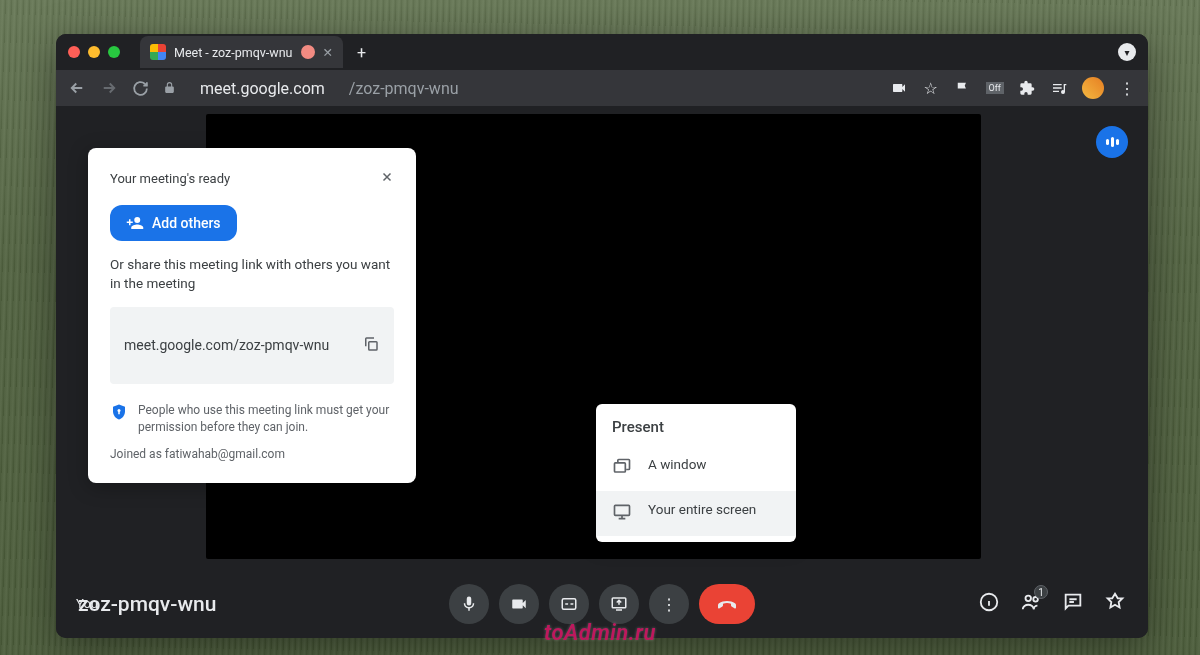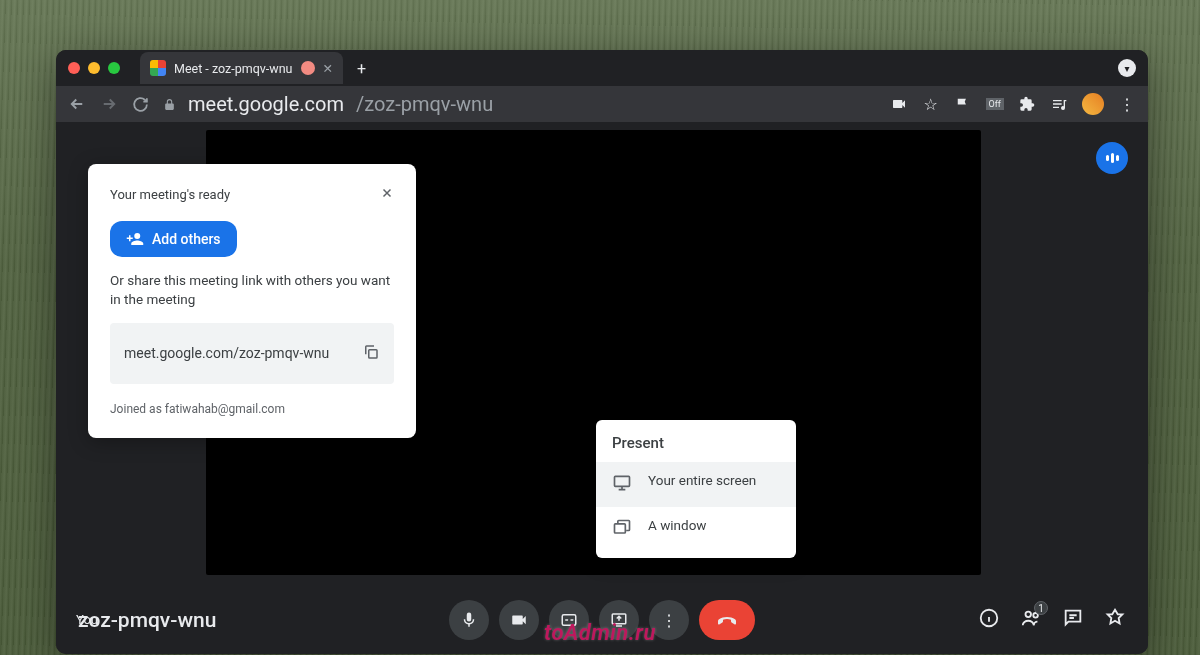--- a/index.html
+++ b/index.html
@@ -1,33 +1,33 @@
 <!DOCTYPE html>
 <html><head>
 <meta charset="utf-8">
 <style>
 * { margin: 0; padding: 0; box-sizing: border-box; font-family: -apple-system, BlinkMacSystemFont, "Segoe UI", Roboto, Arial, sans-serif; }
 body { width: 1200px; height: 655px; overflow: hidden; background: linear-gradient(to bottom, #7a8a6a 0%, #4a5a3a 40%, #3a4a2a 100%); position: relative; }
 .grass-bg { position: absolute; inset: 0; background: repeating-linear-gradient(92deg, #5a6a4a 0px, #6a7a5a 3px, #4a5a3a 6px); opacity: 0.6; }
-.browser { position: absolute; top: 34px; left: 56px; width: 1092px; height: 604px; background: #202124; border-radius: 10px; overflow: hidden; box-shadow: 0 10px 40px rgba(0,0,0,0.4); margin-top: 16px; }
+.browser { position: absolute; top: 34px; left: 56px; width: 1092px; height: 604px; background: #202124; border-radius: 10px; overflow: hidden; box-shadow: 0 10px 40px rgba(0,0,0,0.4); }
 .titlebar { height: 36px; background: #202124; display: flex; align-items: center; padding: 0 12px; }
 .traffic { display: flex; gap: 8px; }
 .dot { width: 12px; height: 12px; border-radius: 50%; }
 .dot.red { background: #ff5f57; }
 .dot.yellow { background: #febc2e; }
 .dot.green { background: #28c840; }
 .tab { margin-left: 20px; background: #35363a; border-radius: 8px 8px 0 0; height: 32px; display: flex; align-items: center; padding: 0 10px; gap: 8px; color: #e8eaed; font-size: 12.5px; max-width: 210px; }
 .tab-favicon { width: 16px; height: 16px; background: conic-gradient(#ea4335 0deg 90deg, #4285f4 90deg 180deg, #34a853 180deg 270deg, #fbbc04 270deg 360deg); border-radius: 3px; flex-shrink: 0; }
 .tab-rec { width: 14px; height: 14px; border-radius: 50%; background: #f28b82; flex-shrink: 0; }
 .tab-close { color: #9aa0a6; cursor: pointer; flex-shrink: 0; }
 .new-tab { color: #e8eaed; margin-left: 14px; font-size: 16px; cursor: pointer; }
 .dropdown-caret { margin-left: auto; width: 18px; height: 18px; border-radius: 50%; background: #e8eaed; display: flex; align-items: center; justify-content: center; color: #202124; font-size: 10px; }
 .toolbar { height: 36px; background: #35363a; display: flex; align-items: center; padding: 0 12px; gap: 14px; color: #9aa0a6; }
 .nav-icon { cursor: pointer; display: flex; align-items: center; }
-.url-bar { flex: 1; display: flex; align-items: flex-start; gap: 12px; color: #e8eaed; font-size: 20px; }
+.url-bar { flex: 1; display: flex; align-items: flex-start; gap: 24px; color: #e8eaed; font-size: 16px; }
 .url-host { color: #e8eaed; }
 .url-path { color: #9aa0a6; }
 .lock { color: #9aa0a6; }
 .ext-icons { display: flex; gap: 14px; align-items: center; }
 .ext { width: 18px; height: 18px; display: flex; align-items: center; justify-content: center; color: #e8eaed; }
 .avatar { width: 22px; height: 22px; border-radius: 50%; background: linear-gradient(45deg, #f4b942, #e67e22); }
 .meet-app { position: absolute; top: 72px; left: 0; right: 0; bottom: 0; background: #202124; }
 .video-area { position: absolute; top: 8px; left: 150px; width: 775px; height: 445px; background: #000; border-radius: 2px; }
 .you-label { position: absolute; left: 20px; top: 490px; color: #e8eaed; font-size: 13px; }
 .audio-indicator { position: absolute; top: 20px; right: 20px; width: 32px; height: 32px; border-radius: 50%; background: #1a73e8; display: flex; align-items: center; justify-content: center; gap: 2px; }
@@ -35,21 +35,21 @@
 .audio-indicator span:nth-child(1) { height: 6px; }
 .audio-indicator span:nth-child(2) { height: 10px; }
 .audio-indicator span:nth-child(3) { height: 6px; }
 
 .popup { position: absolute; top: 42px; left: 32px; width: 328px; background: #fff; border-radius: 8px; box-shadow: 0 4px 20px rgba(0,0,0,0.3); padding: 22px; color: #3c4043; }
 .popup-header { display: flex; justify-content: space-between; align-items: center; margin-bottom: 18px; }
 .popup-title { font-size: 13px; color: #3c4043; }
 .popup-close { color: #5f6368; cursor: pointer; font-size: 14px; }
 .add-others-btn { background: #1a73e8; color: #fff; border: none; border-radius: 12px; padding: 9px 16px; font-size: 14px; font-weight: 500; display: flex; align-items: center; gap: 8px; cursor: pointer; margin-bottom: 14px; }
 .popup-desc { font-size: 13.5px; color: #3c4043; line-height: 1.4; margin-bottom: 14px; }
-.link-box { background: #f1f3f4; border-radius: 4px; padding: 20px 14px; display: flex; align-items: center; justify-content: space-between; font-size: 14px; color: #3c4043; margin-bottom: 18px; text-align: center; }
+.link-box { background: #f1f3f4; border-radius: 4px; padding: 28px 14px; display: flex; align-items: center; justify-content: space-between; font-size: 14px; color: #3c4043; margin-bottom: 18px; text-align: center; }
 .copy-icon { color: #5f6368; cursor: pointer; }
 .shield-row { display: flex; gap: 10px; align-items: flex-start; margin-bottom: 12px; }
 .shield { width: 18px; height: 20px; flex-shrink: 0; }
 .shield-text { font-size: 12px; color: #5f6368; line-height: 1.4; }
 .joined-as { font-size: 12px; color: #5f6368; }
 
 .present-menu { position: absolute; top: 298px; left: 540px; width: 200px; background: #fff; border-radius: 6px; box-shadow: 0 4px 20px rgba(0,0,0,0.3); padding: 14px 0 6px; color: #3c4043; }
 .present-title { font-size: 15px; font-weight: 500; padding: 0 16px 10px; }
 .present-item { display: flex; align-items: flex-start; gap: 16px; padding: 10px 16px; cursor: pointer; }
 .present-item.hover { background: #f1f3f4; }
@@ -170,41 +170,49 @@
       <div class="popup-desc">Or share this meeting link with others you want in the meeting</div>
       <div class="link-box">
         <span>meet.google.com/zoz-pmqv-wnu</span>
         <span class="copy-icon">
           <svg width="18" height="18" viewBox="0 0 24 24" fill="none" stroke="currentColor" stroke-width="2">
               <rect x="9" y="9" width="11" height="11" rx="1"></rect>
               <path d="M5 15V5a1 1 0 0 1 1-1h10"></path>
             </svg>
         </span>
       </div>
+      <div class="shield-row">
+        <svg class="shield" viewBox="0 0 24 24">
+            <path fill="#1a73e8" d="M12 2l8 3v6c0 5-3.4 9.7-8 11-4.6-1.3-8-6-8-11V5l8-3z"></path>
+            <circle cx="12" cy="10" r="2" fill="#fff"></circle>
+            <rect x="11" y="11" width="2" height="4" fill="#fff"></rect>
+          </svg>
+        <div class="shield-text">People who use this meeting link must get your permission before they can join.</div>
+      </div>
       <div class="joined-as">Joined as fatiwahab@gmail.com</div>
     </div>
 
     <div class="present-menu">
       <div class="present-title">Present</div>
+      <div class="present-item">
+        <div class="present-item-icon"><svg width="20" height="20" viewBox="0 0 24 24" fill="none" stroke="currentColor" stroke-width="2">
+              <rect x="3" y="7" width="13" height="11" rx="1"></rect>
+              <path d="M7 7V4a1 1 0 0 1 1-1h12a1 1 0 0 1 1 1v10a1 1 0 0 1-1 1h-3"></path>
+            </svg></div>
+        <div>
+            <div class="present-item-label">A window</div>
+          </div>
+      </div>
       <div class="present-item hover">
         <div class="present-item-icon"><svg width="20" height="20" viewBox="0 0 24 24" fill="none" stroke="currentColor" stroke-width="2">
               <rect x="3" y="4" width="18" height="12" rx="1"></rect>
               <path d="M8 20h8M12 16v4"></path>
             </svg></div>
         <div>
             <div class="present-item-label">Your entire screen</div>
-          </div>
-      </div>
-      <div class="present-item">
-        <div class="present-item-icon"><svg width="20" height="20" viewBox="0 0 24 24" fill="none" stroke="currentColor" stroke-width="2">
-              <rect x="3" y="7" width="13" height="11" rx="1"></rect>
-              <path d="M7 7V4a1 1 0 0 1 1-1h12a1 1 0 0 1 1 1v10a1 1 0 0 1-1 1h-3"></path>
-            </svg></div>
-        <div>
-            <div class="present-item-label">A window</div>
           </div>
       </div>
     </div>
 
     <div class="bottom-bar">
       <div class="meeting-code">zoz-pmqv-wnu</div>
       <div class="center-controls">
         <div class="ctrl">
             <svg width="18" height="18" viewBox="0 0 24 24" fill="currentColor">
               <path d="M12 14a3 3 0 0 0 3-3V5a3 3 0 0 0-6 0v6a3 3 0 0 0 3 3zm5-3a5 5 0 0 1-10 0H5a7 7 0 0 0 6 6.9V21h2v-3.1A7 7 0 0 0 19 11h-2z"></path>

